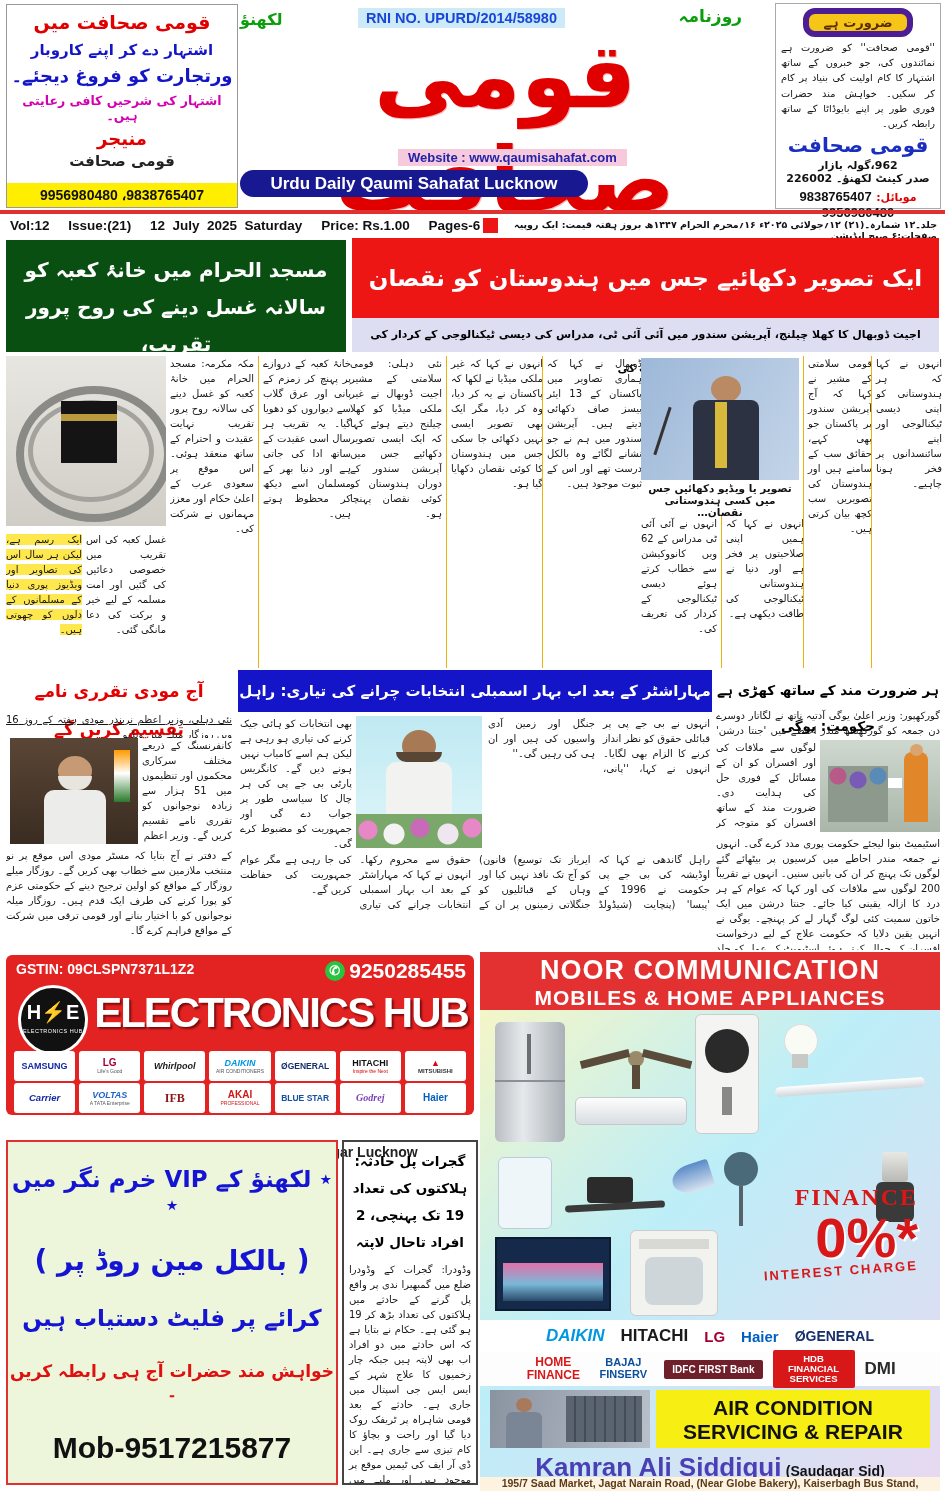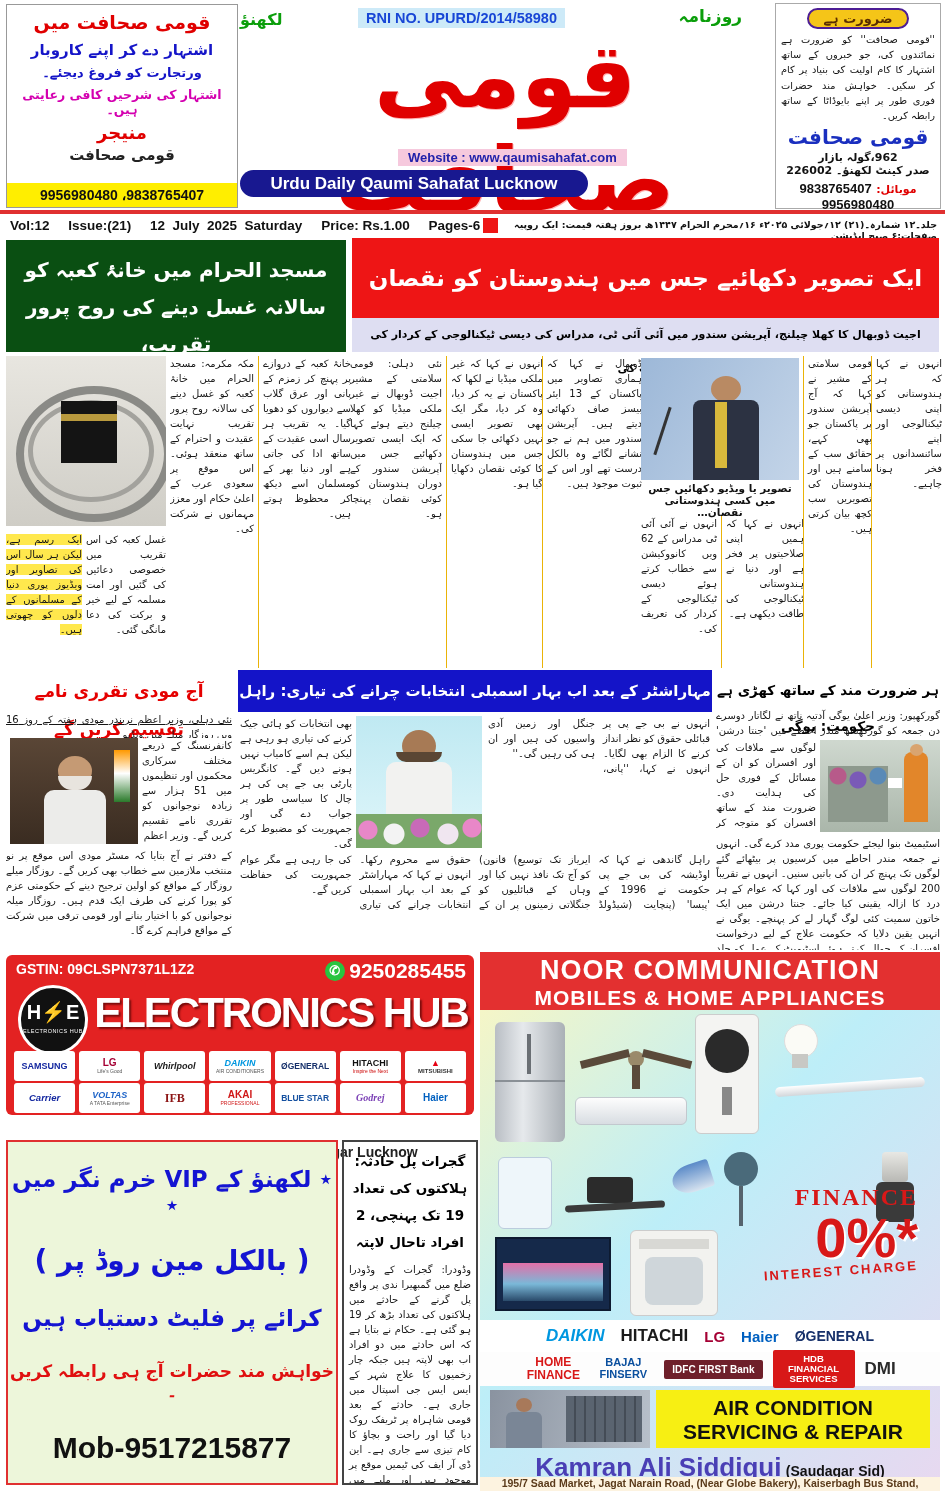--- a/index.html
+++ b/index.html
@@ -22,38 +22,38 @@
   .hl{background:#ffe84d;}
 </style>
 </head>
 <body>
 
 <div id="page">
 
   <div class="abs" style="left:6px;top:4px;width:230px;height:202px;border:1px solid #999;text-align:center;">
     <div class="u" style="color:#e00000;font-weight:bold;font-size:19px;margin-top:6px;">قومی صحافت میں</div>
     <div class="u" style="color:#1515c8;font-weight:bold;font-size:15px;margin-top:8px;">اشتہار دے کر اپنے کاروبار</div>
-    <div class="u" style="color:#1515c8;font-weight:bold;font-size:13px;margin-top:6px;">ورتجارت کو فروغ دیجئے۔</div>
+    <div class="u" style="color:#1515c8;font-weight:bold;font-size:18px;margin-top:6px;">ورتجارت کو فروغ دیجئے۔</div>
     <div class="u" style="color:#d400b0;font-weight:bold;font-size:12.5px;margin-top:7px;">اشتہار کی شرحیں کافی رعایتی ہیں۔</div>
     <div class="u" style="color:#e00000;font-weight:bold;font-size:18px;margin-top:5px;">منیجر</div>
     <div class="u" style="color:#222;font-weight:bold;font-size:15px;margin-top:3px;">قومی صحافت</div>
     <div style="position:absolute;left:0;bottom:0;width:100%;background:#ffee00;font-weight:bold;font-size:14px;line-height:24px;color:#111;">9956980480 ،9838765407</div>
   </div>
 
   <div class="abs" style="left:240px;top:0;width:530px;height:208px;">
     <div class="abs u" style="left:0;top:10px;color:#0b9e0b;font-weight:bold;font-size:16px;">لکھنؤ</div>
     <div class="abs" style="left:118px;top:8px;background:#cdeaf8;color:#1846d6;font-weight:bold;font-size:14.5px;padding:2px 8px;">RNI NO. UPURD/2014/58980</div>
     <div class="abs u" style="right:28px;top:6px;color:#0b9e0b;font-weight:bold;font-size:17px;">روزنامہ</div>
     <div class="abs u" style="left:0;top:24px;width:530px;text-align:center;color:#e00000;font-weight:bold;font-size:90px;line-height:1.15;text-shadow:1px 1px 0 #ffb3b3;">قومی صحافت</div>
     <div class="abs" style="left:158px;top:149px;background:#f6c9dd;color:#2222aa;font-weight:bold;font-size:13px;padding:1px 10px;">Website : www.qaumisahafat.com</div>
     <div class="abs" style="left:0;top:170px;width:348px;height:27px;background:#181890;border-radius:14px;color:#fff;font-weight:bold;font-size:17px;line-height:27px;text-align:center;">Urdu Daily Qaumi Sahafat Lucknow</div>
   </div>
 
   <div class="abs" style="left:775px;top:3px;width:164px;height:204px;border:1px solid #aaa;text-align:center;">
-    <div class="u" style="display:inline-block;background:#f5c518;border:2px solid #4c1d95;border-radius:12px;color:#5a2d00;font-weight:bold;font-size:13px;padding:1px 14px;margin-top:4px;">ضرورت ہے</div>
+    <div class="u" style="display:inline-block;background:#f5c518;border:6px solid #4c1d95;border-radius:12px;color:#5a2d00;font-weight:bold;font-size:13px;padding:1px 14px;margin-top:4px;">ضرورت ہے</div>
     <div class="u" style="font-size:9.8px;line-height:1.55;text-align:justify;padding:3px 5px 0 5px;color:#111;">''قومی صحافت'' کو ضرورت ہے نمائندوں کی، جو خبروں کے ساتھ اشتہار کا کام اولیت کی بنیاد پر کام کر سکیں۔ خواہش مند حضرات فوری طور پر اپنے بایوڈاٹا کے ساتھ رابطہ کریں۔</div>
     <div class="u" style="color:#1a2fbf;font-weight:bold;font-size:20px;margin-top:2px;">قومی صحافت</div>
     <div class="u" style="font-size:11px;font-weight:bold;margin-top:2px;">962،گولہ بازار</div>
     <div class="u" style="font-size:11px;font-weight:bold;">صدر کینٹ لکھنؤ۔ 226002</div>
     <div style="margin-top:2px;">
       <span class="u" style="color:#e00000;font-weight:bold;font-size:11px;">موبائل:</span>
       <span style="font-weight:bold;font-size:13px;">9838765407</span>
     </div>
     <div style="font-weight:bold;font-size:13px;">9956980480</div>
   </div>

